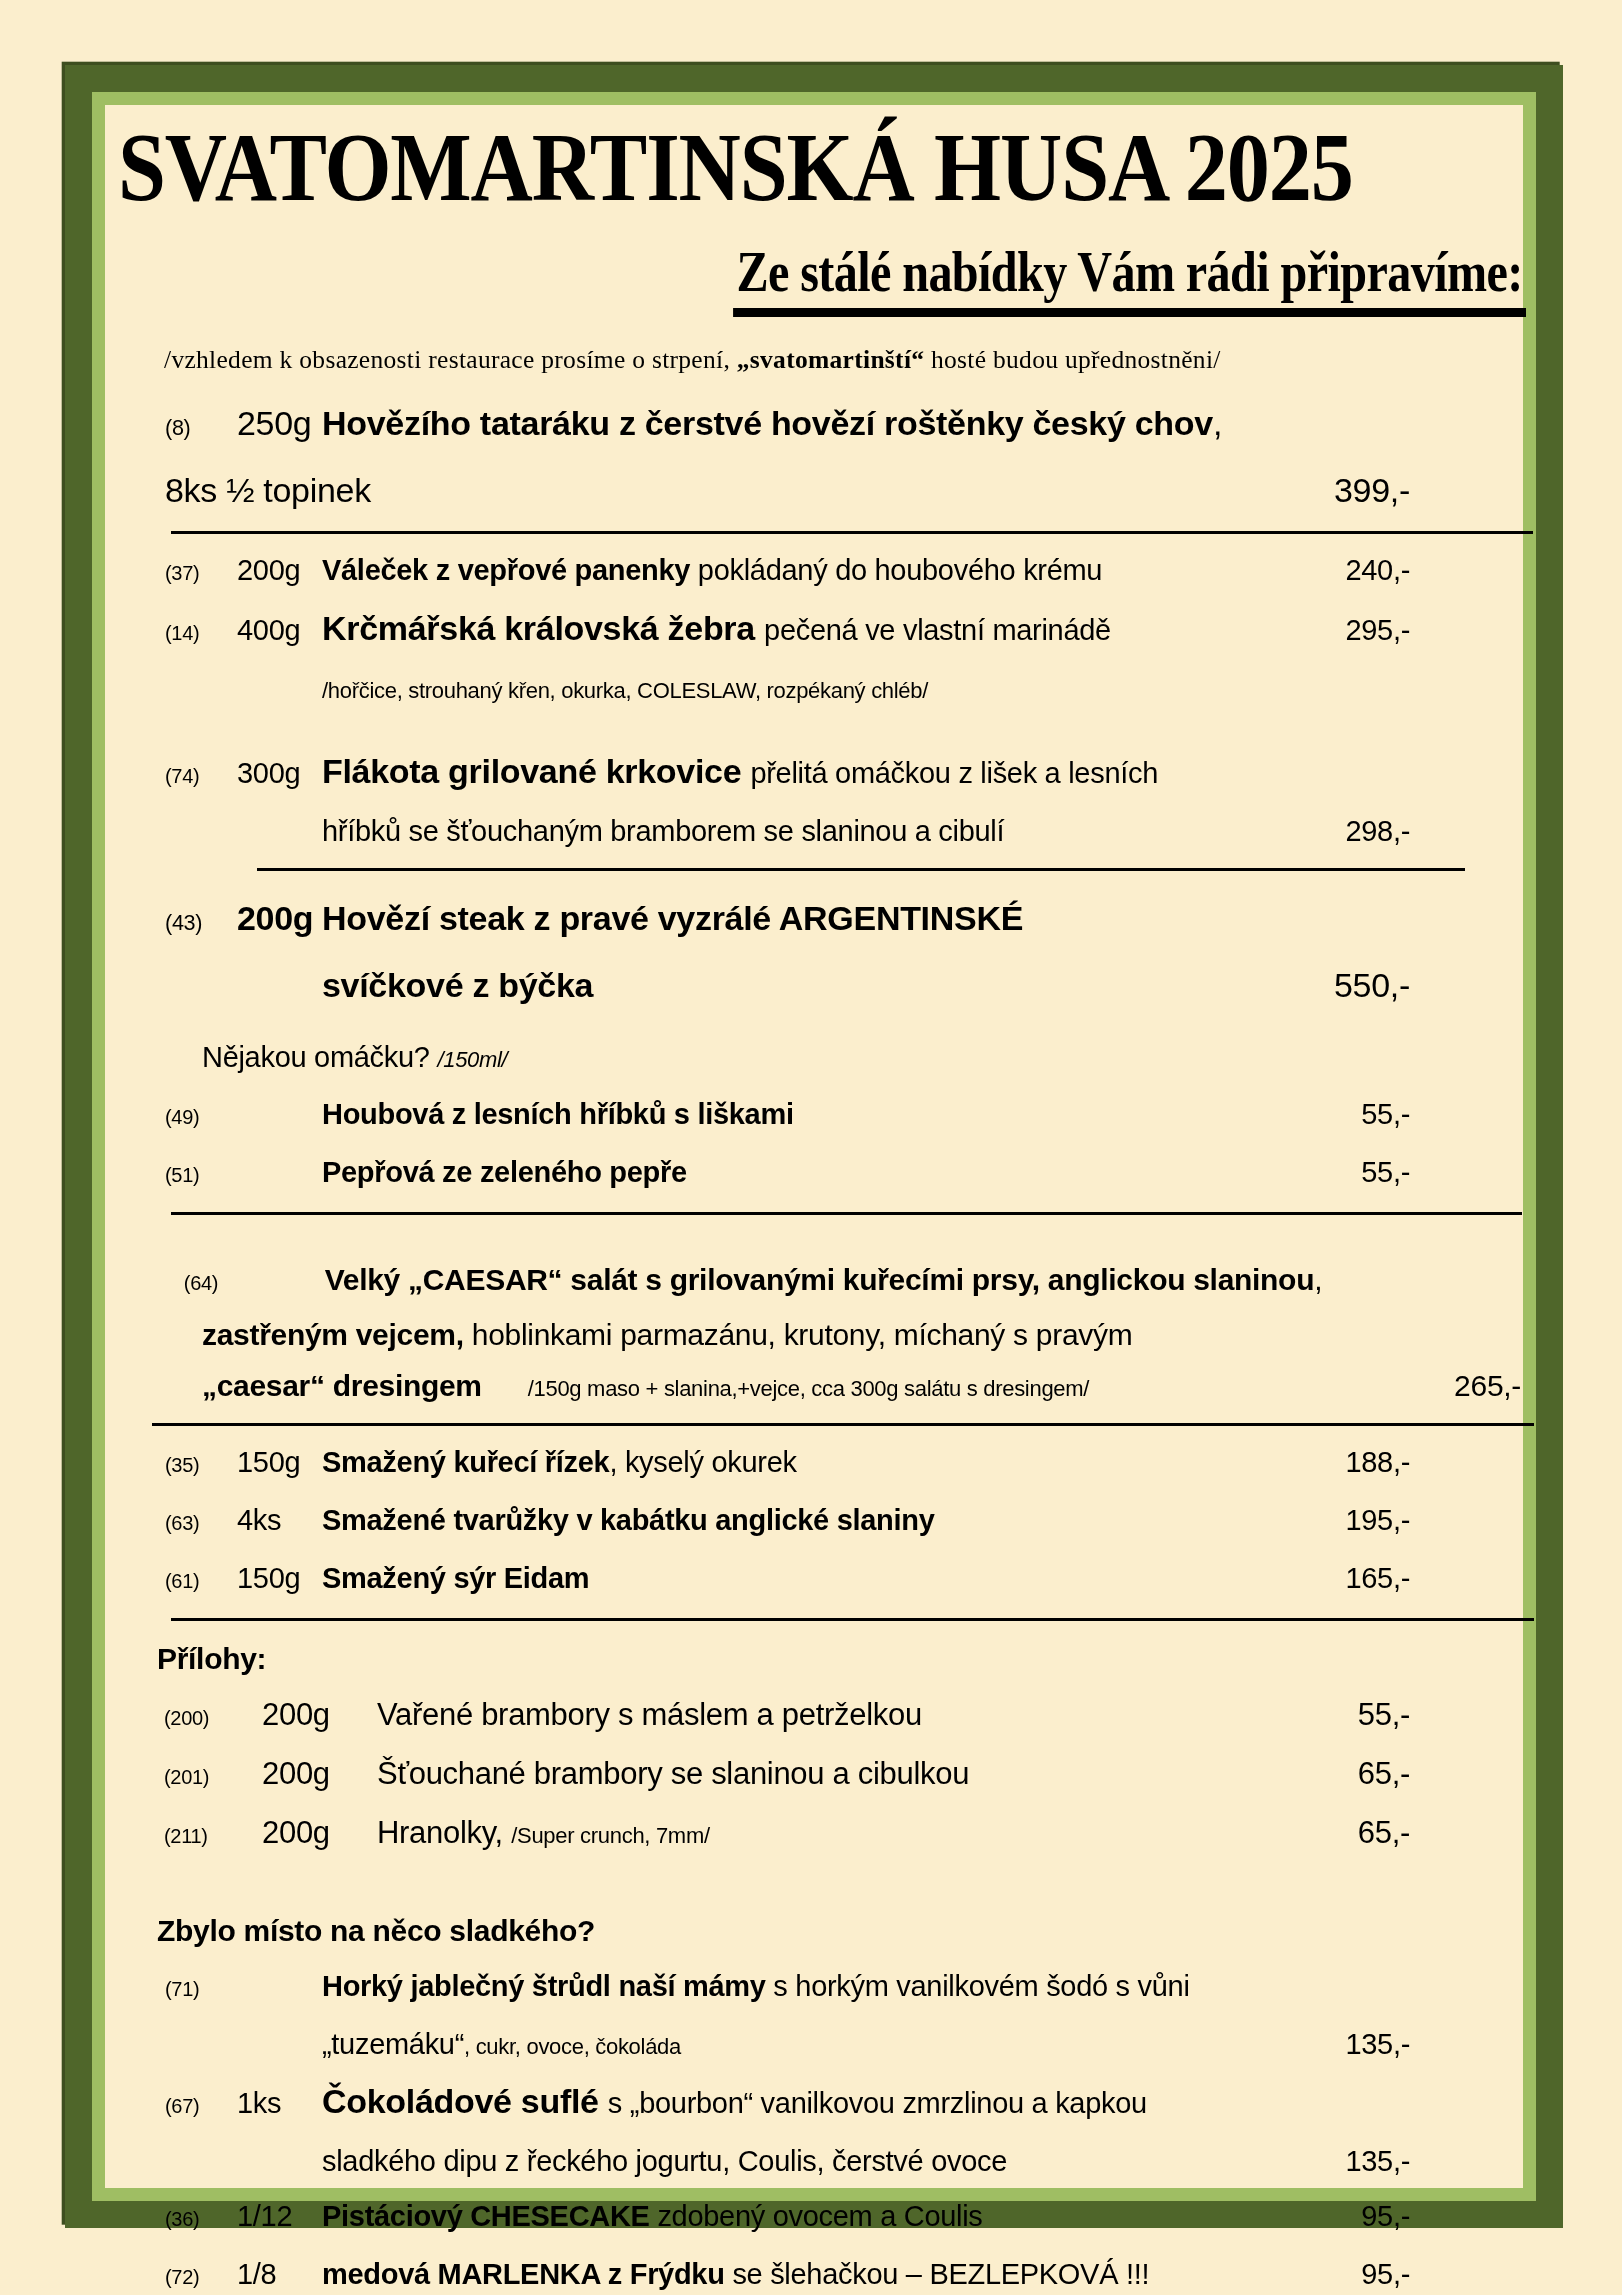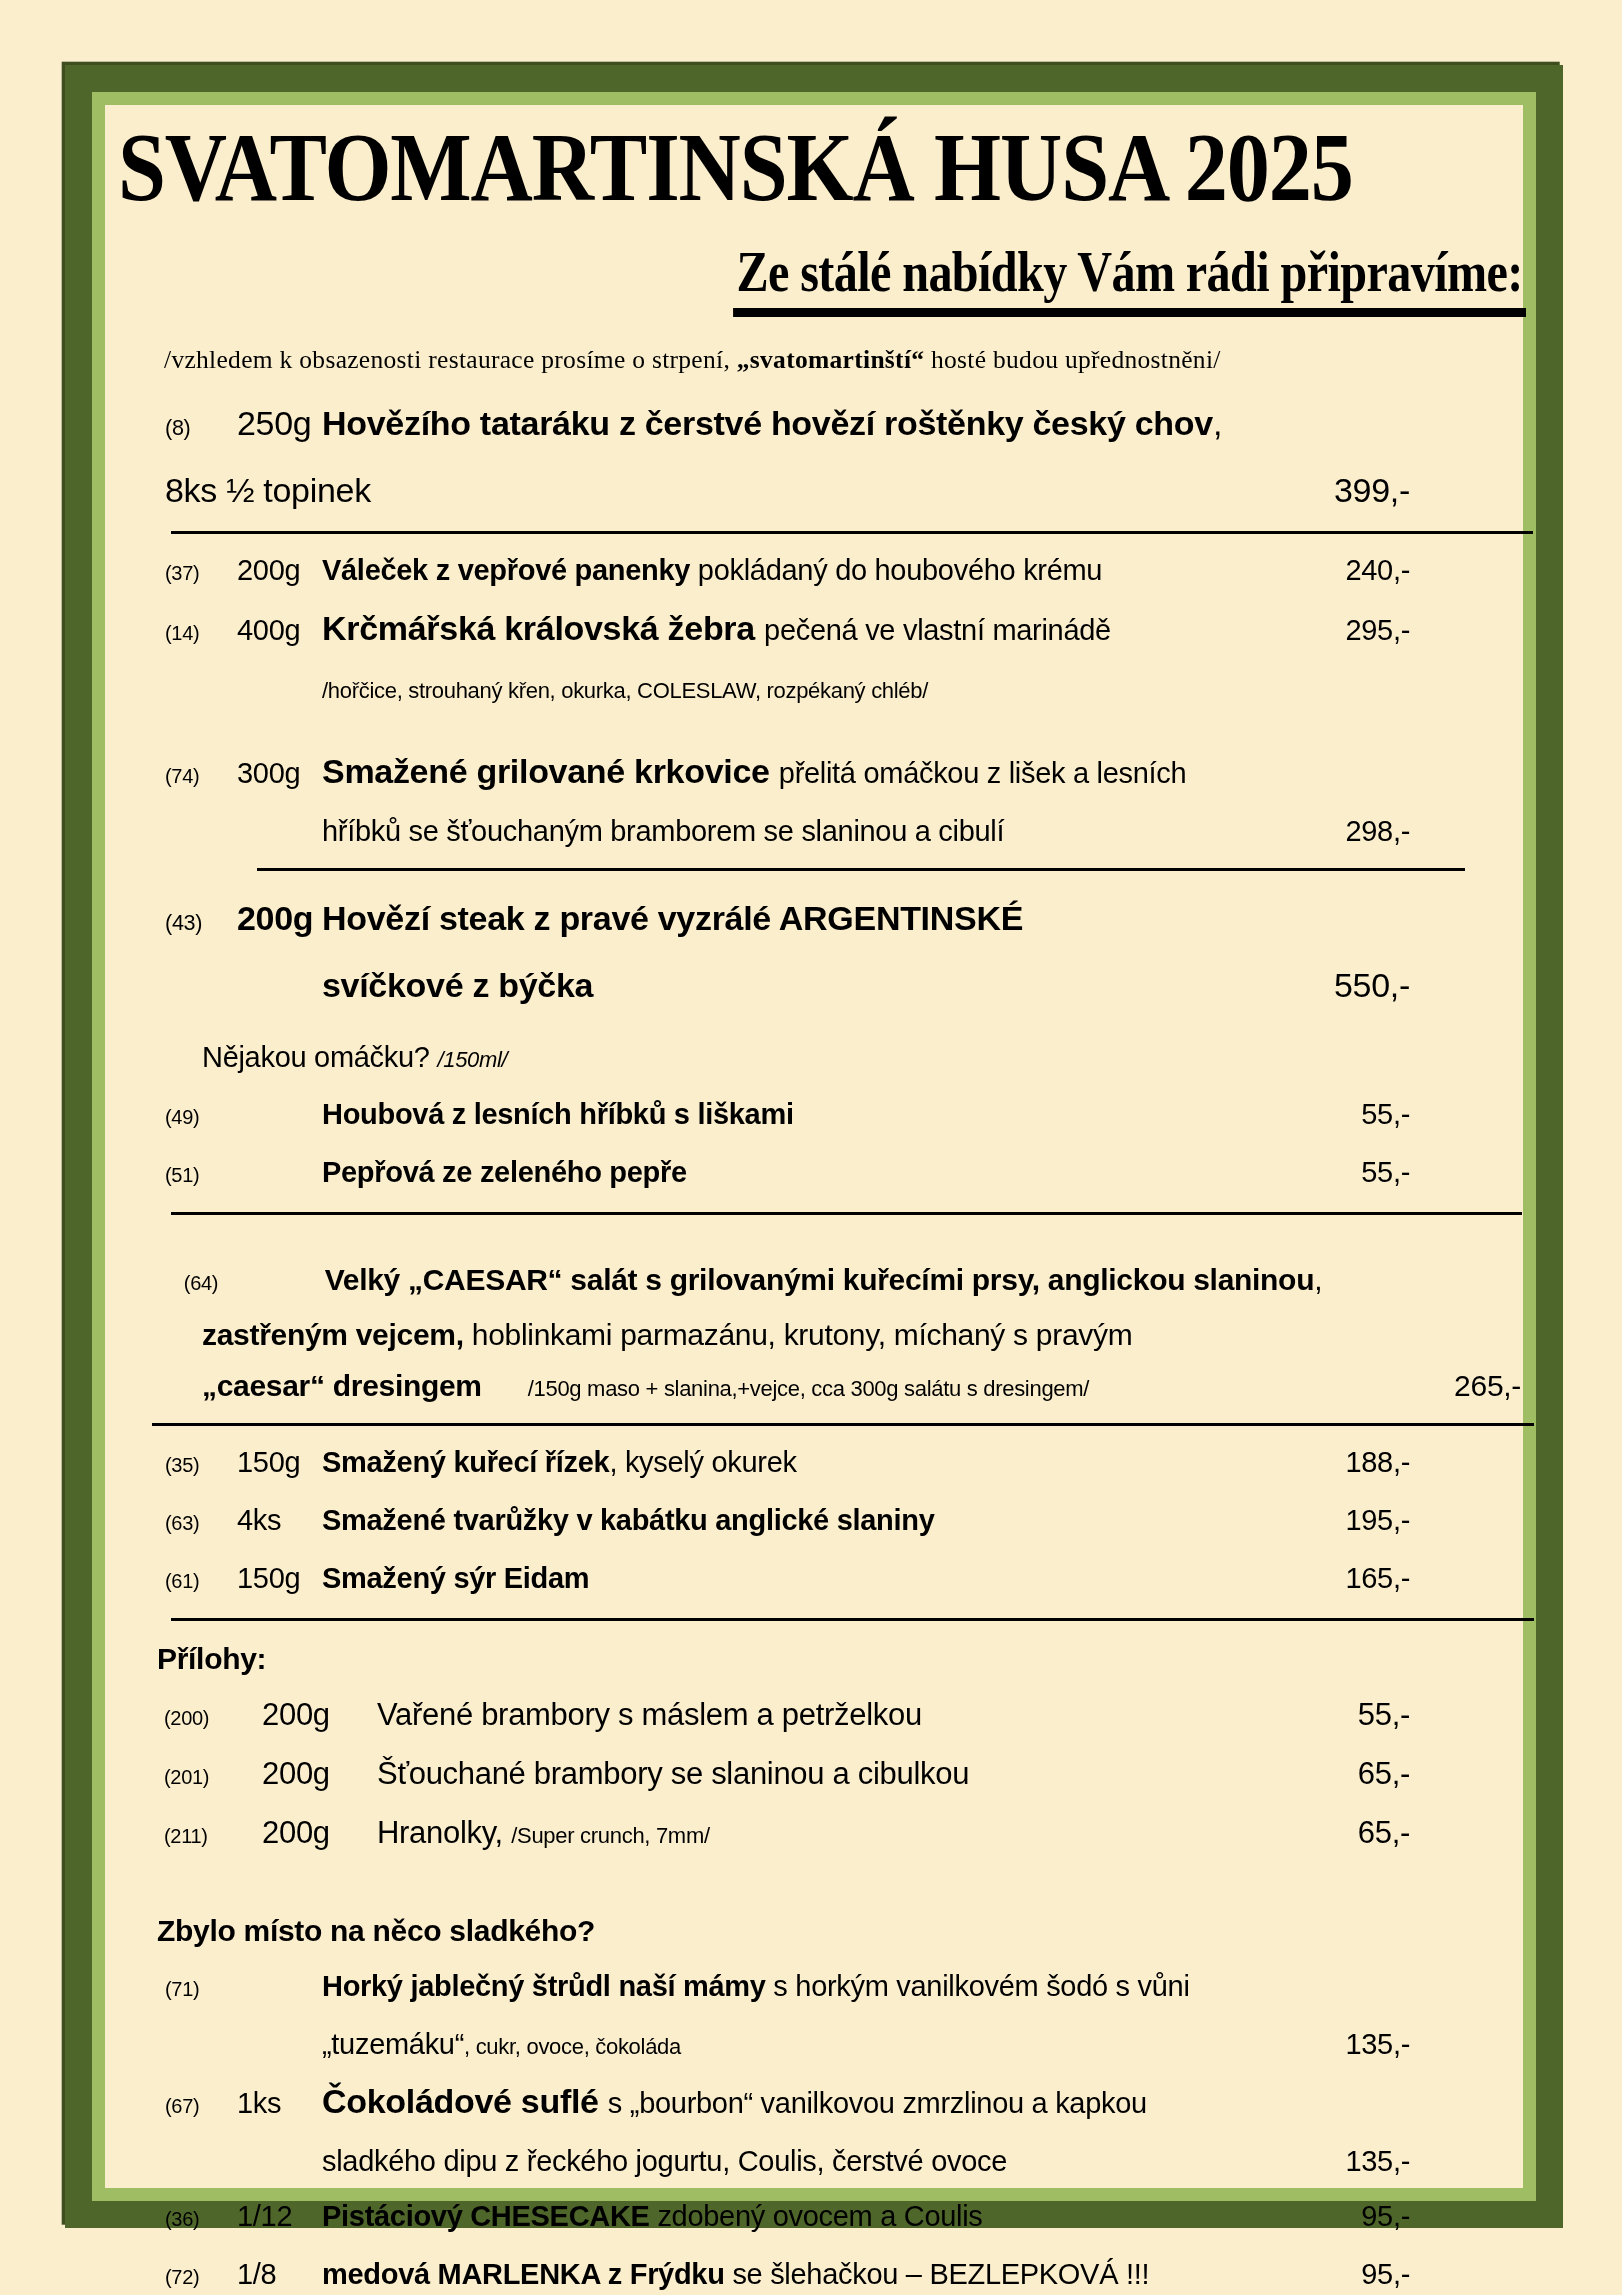--- a/index.html
+++ b/index.html
@@ -122,21 +122,21 @@
           <span class="price">295,-</span>
         </div>
         <div class="row cont ind-a">
           <span class="txt"><span class="seg sm">/hořčice, strouhaný křen, okurka, COLESLAW, rozpékaný chléb/</span></span>
           <span class="price"></span>
         </div>
         <div style="height: 26px;"></div>
         <div class="row item ">
           <span class="num">(74)</span>
           <span class="qty">300g</span>
-          <span class="txt"><span class="seg b x">Smažené grilované krkovice </span><span class="seg">přelitá omáčkou z lišek a lesních</span></span>
+          <span class="txt"><span class="seg b x">Flákota grilované krkovice </span><span class="seg">přelitá omáčkou z lišek a lesních</span></span>
           <span class="price"></span>
         </div>
         <div class="row cont ind-a">
           <span class="txt"><span class="seg">hříbků se šťouchaným bramborem se slaninou a cibulí</span></span>
           <span class="price">298,-</span>
         </div>
         <div class="rule r2"></div>
         <div style="height: 6.5px;"></div>
         <div class="row item lg qb">
           <span class="num">(43)</span>

